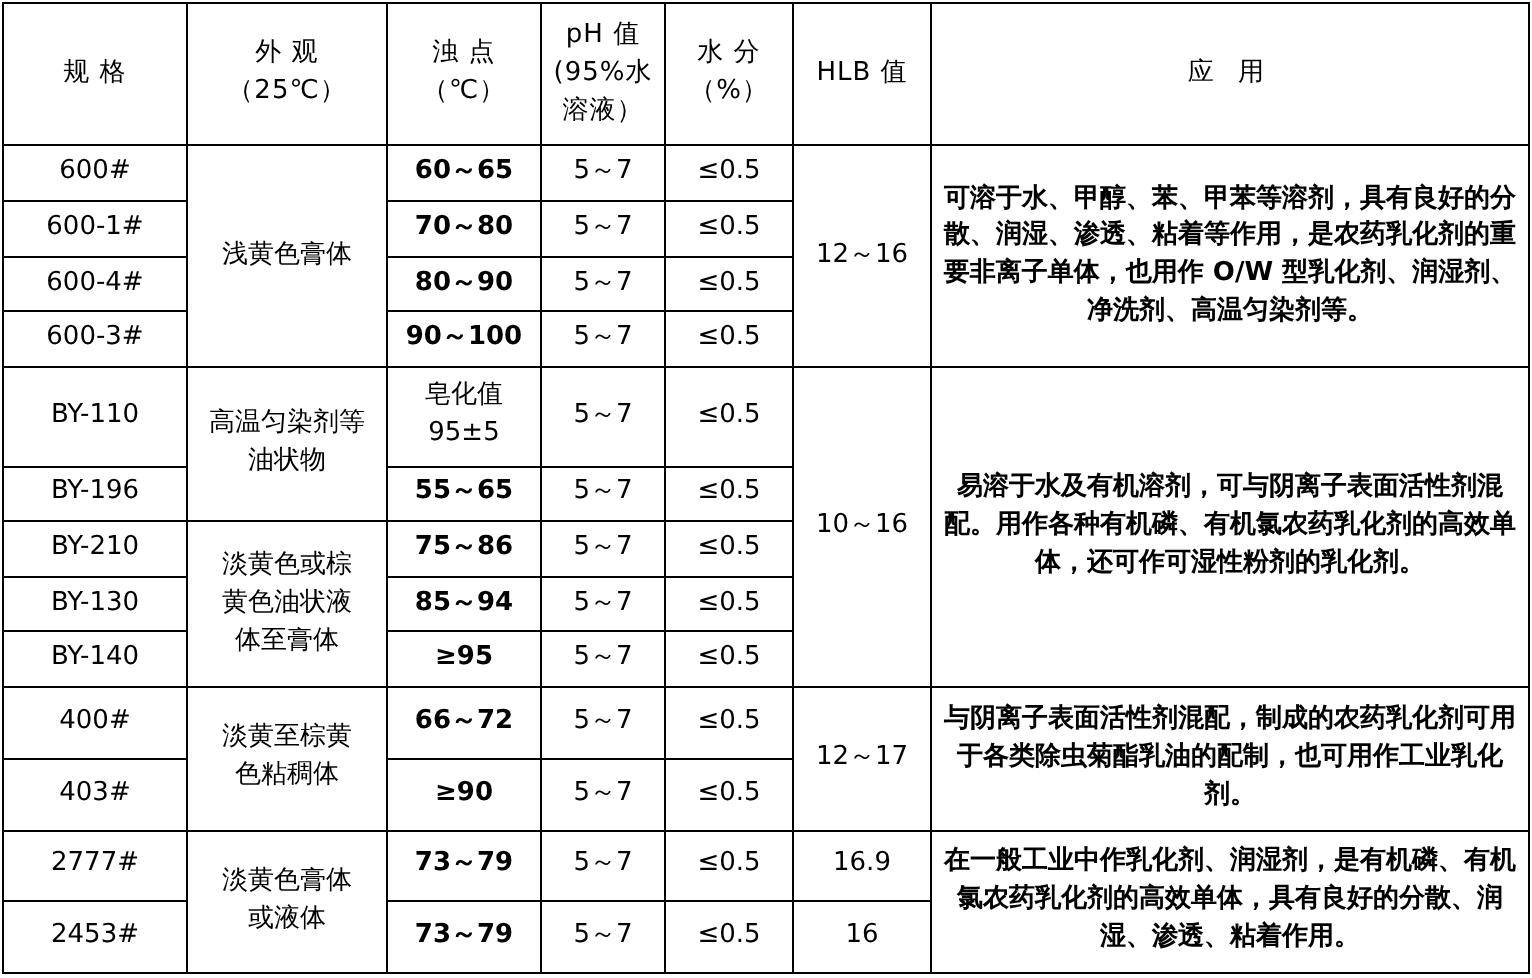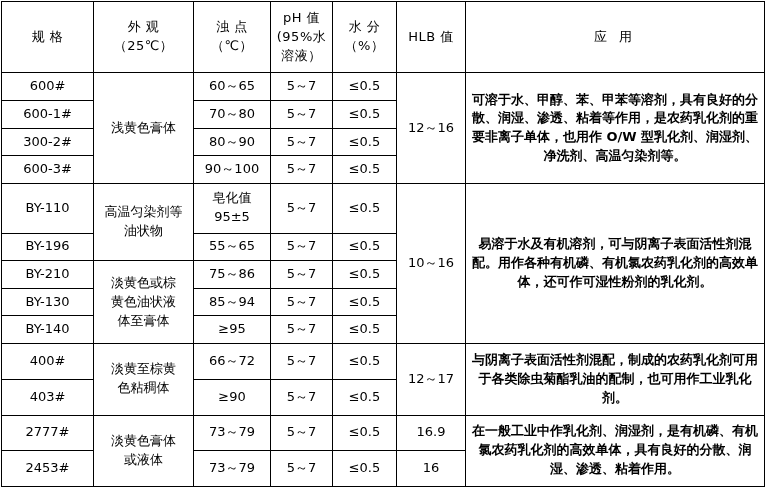--- a/index.html
+++ b/index.html
@@ -42,21 +42,21 @@
   }
   td.app-head {
     letter-spacing: 4px;
   }
   .col-spec   { width: 92px; }
   .col-appear { width: 100px; }
   .col-cloud  { width: 77px; }
   .col-ph     { width: 62px; }
   .col-water  { width: 64px; }
   .col-hlb    { width: 69px; }
-  .nowrap { white-space: nowrap; }
+  .nowrap { white-space: nowrap; font-weight: bold; }
   .two-line span { display: block; }
 </style>
 </head>
 <body>
 
 <table id="spec-table">
   <colgroup>
     <col class="col-spec">
       <col class="col-appear">
       <col class="col-cloud">
@@ -102,21 +102,21 @@
     </tr>
 
     <tr>
       <td>600-1#</td>
       <td class="nowrap">70～80</td>
       <td>5～7</td>
       <td>≤0.5</td>
     </tr>
 
     <tr>
-      <td>300-2#</td>
+      <td>600-4#</td>
       <td class="nowrap">80～90</td>
       <td>5～7</td>
       <td>≤0.5</td>
     </tr>
 
     <tr>
       <td>600-3#</td>
       <td class="nowrap">90～100</td>
       <td>5～7</td>
       <td>≤0.5</td>

